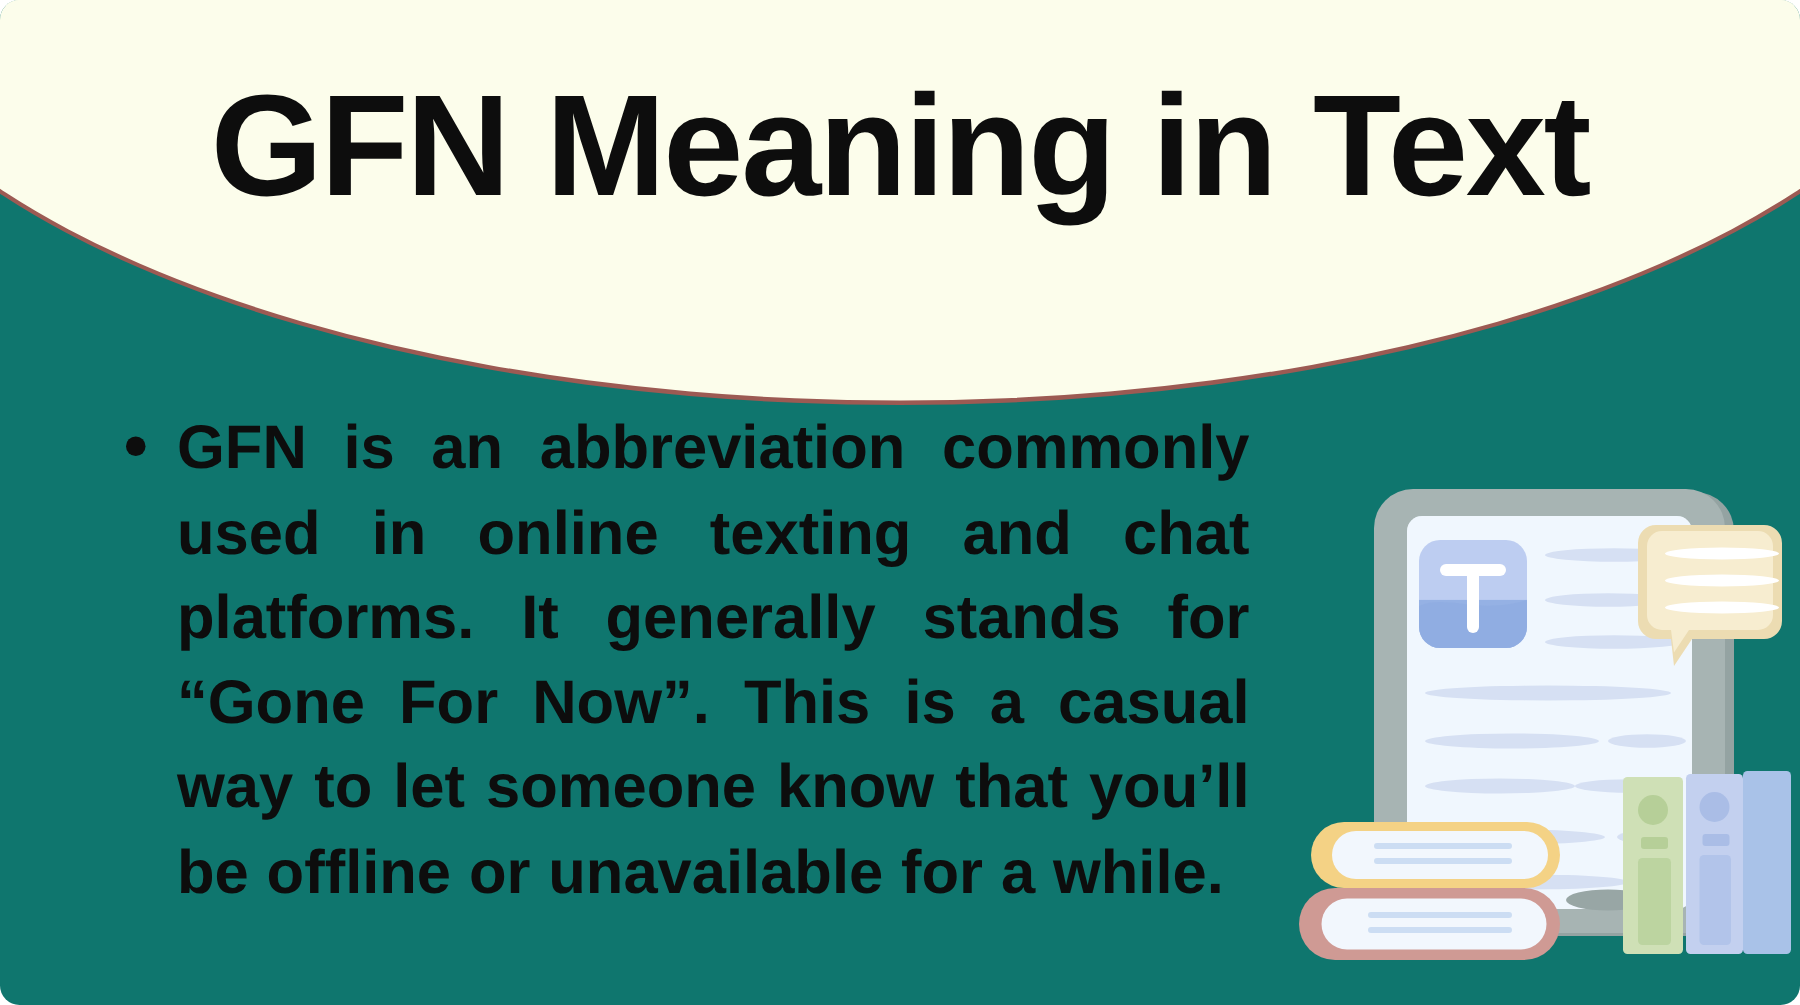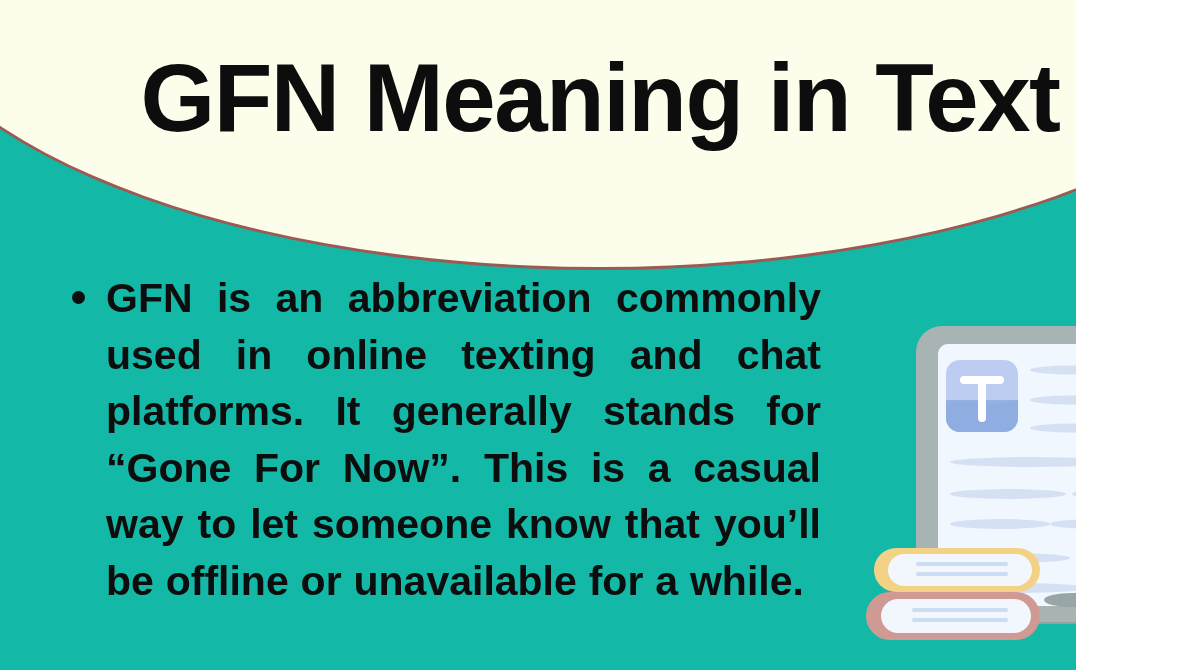--- a/index.html
+++ b/index.html
@@ -8,24 +8,25 @@
   }
   body {
     width: 1200px;
     height: 670px;
     overflow: hidden;
     font-family: "Liberation Sans", sans-serif;
   }
 
   #slide {
     position: relative;
-    width: 1076px;
+    width: 1200px;
     height: 670px;
-    background: #14b8a6;
+    background: #0f766e;
     overflow: hidden;
+    border-radius: 13px;
   }
 
   
   .header-band {
     position: absolute;
     left: -120px;
     top: -360px;
     width: 1440px;
     height: 630px;
     background: #fcfdeb;
@@ -53,21 +54,21 @@
     font-size: 96px;
     line-height: 1;
     letter-spacing: -1.5px;
     color: #0d0d0d;
     white-space: nowrap;
   }
 
   
   .body-block {
     position: absolute;
-    left: 62px;
+    left: 74px;
     top: 270px;
     width: 770px;
   }
   .bullet-row {
     position: relative;
     display: block;
   }
   .bullet-dot {
     position: absolute;
     left: 10px;

